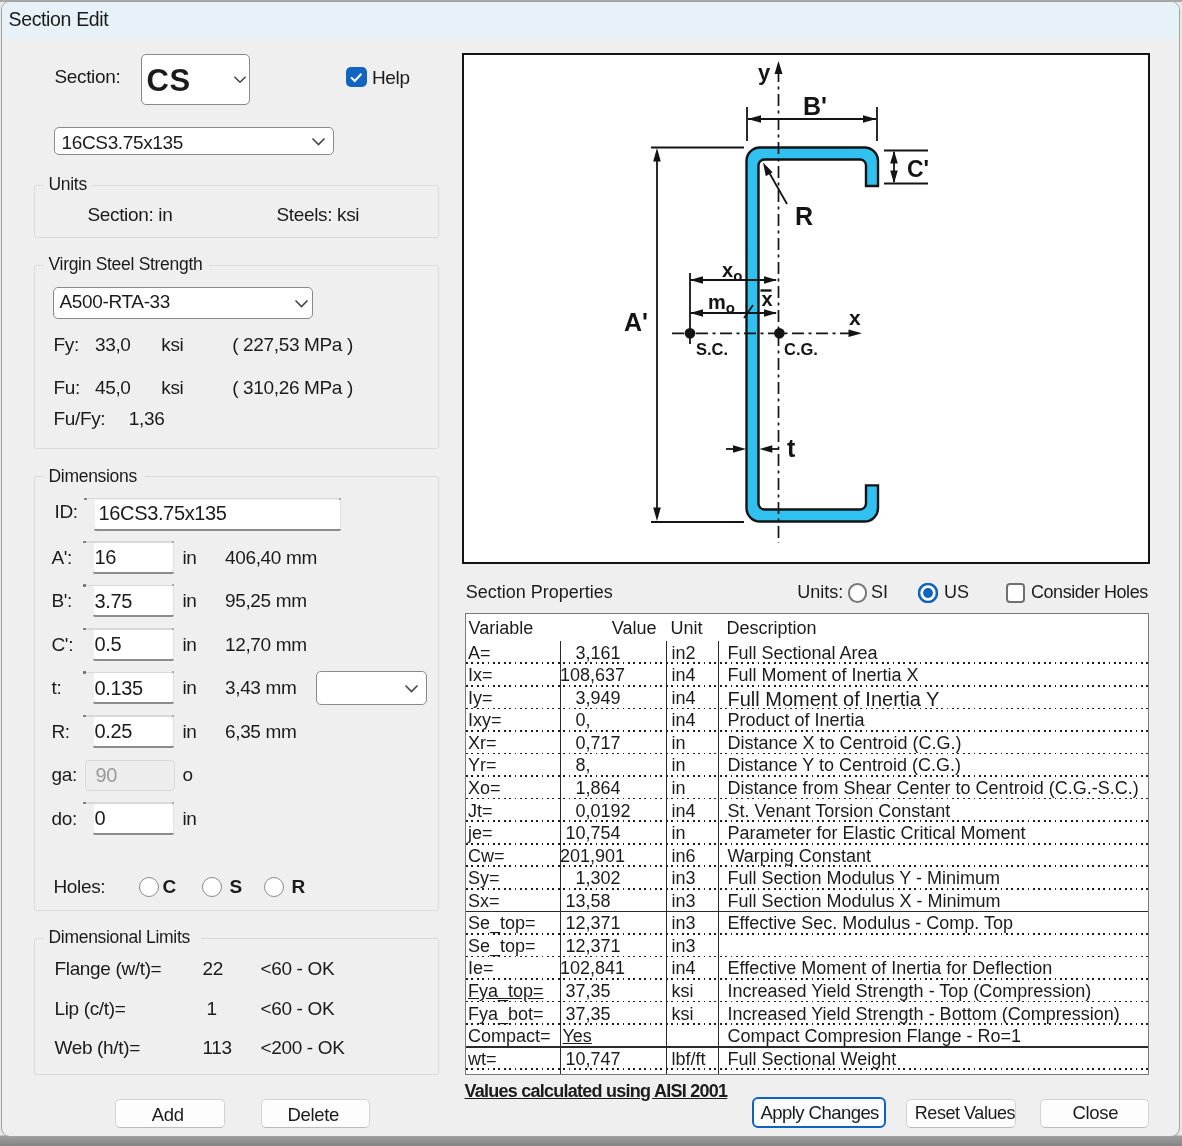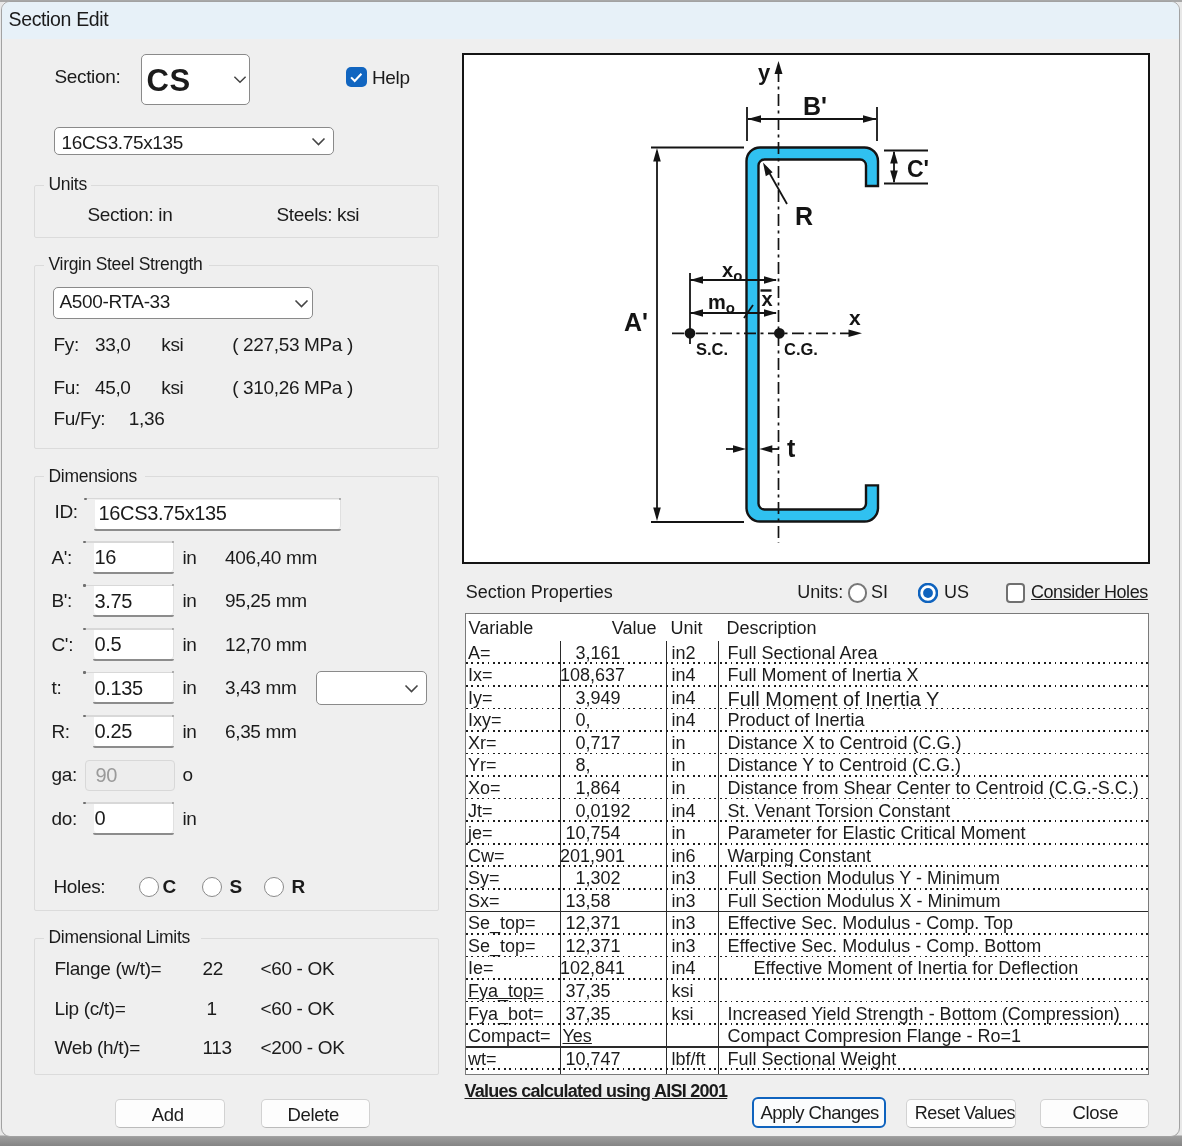--- a/index.html
+++ b/index.html
@@ -200,21 +200,21 @@
 <div class="t" style="left:466.3px;top:583.04px;font-size:18px;letter-spacing:0;">Section Properties</div>
 <div class="t" style="left:797.7px;top:583.64px;font-size:18px;letter-spacing:0;">Units:</div>
 <div style="position:absolute;left:848.2px;top:583.8px;width:19.3px;height:19.3px;border:2px solid #777;border-radius:50%;background:#fff;box-sizing:border-box;"></div>
 <div class="t" style="left:871.6px;top:583.64px;font-size:18px;letter-spacing:0;">SI</div>
 <svg style="left:918.9px;top:583.8px;" width="20" height="20" viewBox="0 0 20 20">
         <circle cx="10" cy="10" r="9" fill="#fff" stroke="#0f63be" stroke-width="2.6"></circle>
         <circle cx="10" cy="10" r="4.9" fill="#0f63be"></circle>
       </svg>
 <div class="t" style="left:944.6px;top:583.64px;font-size:18px;letter-spacing:0;">US</div>
 <div style="position:absolute;left:1006.7px;top:583.8px;width:19.3px;height:19.3px;border:2px solid #707070;border-radius:4px;background:#fff;box-sizing:border-box;"></div>
-<div class="t" style="left:1031.5px;top:583.64px;font-size:18px;letter-spacing:0;letter-spacing:-0.45px;text-decoration:underline;">Consider Holes</div>
+<div class="t" style="left:1031.5px;top:583.64px;font-size:18px;letter-spacing:0;letter-spacing:-0.45px;">Consider Holes</div>
 <div style="position:absolute;left:465px;top:613px;width:684px;height:462px;background:#fff;border:1.3px solid #7a7a7a;box-sizing:border-box;"></div>
 <div style="position:absolute;left:560px;top:641px;width:1.4px;height:433px;background:#2a2a2a;"></div>
 <div style="position:absolute;left:666px;top:641px;width:1.4px;height:433px;background:#2a2a2a;"></div>
 <div style="position:absolute;left:718px;top:641px;width:1.4px;height:433px;background:#2a2a2a;"></div>
 <div class="t" style="left:469px;top:619.24px;font-size:18px;letter-spacing:0;">Variable</div>
 <div class="t" style="left:560px;top:619.24px;font-size:18px;width:97px;text-align:right;letter-spacing:0;">Value</div>
 <div class="t" style="left:671px;top:619.24px;font-size:18px;letter-spacing:0;">Unit</div>
 <div class="t" style="left:727px;top:619.24px;font-size:18px;letter-spacing:0;">Description</div>
 <div class="t" style="left:468.5px;top:644.24px;font-size:18px;letter-spacing:0;">A=</div>
 <div class="t" style="left:560.5px;top:644.24px;font-size:18px;letter-spacing:0;"><span style="display:inline-block;min-width:25.5px;text-align:right;">3</span>,161</div>
@@ -277,30 +277,30 @@
 <div class="t" style="left:728px;top:892.29px;font-size:18px;letter-spacing:0;">Full Section Modulus X - Minimum</div>
 <div style="position:absolute;left:466px;top:911.6px;width:682px;height:1.4px;background:#2a2a2a;"></div>
 <div class="t" style="left:468.5px;top:914.84px;font-size:18px;letter-spacing:0;">Se_top=</div>
 <div class="t" style="left:560.5px;top:914.84px;font-size:18px;letter-spacing:0;"><span style="display:inline-block;min-width:25.5px;text-align:right;">12</span>,371</div>
 <div class="t" style="left:672px;top:914.84px;font-size:18px;letter-spacing:0;">in3</div>
 <div class="t" style="left:728px;top:914.84px;font-size:18px;letter-spacing:0;">Effective Sec. Modulus - Comp. Top</div>
 <div style="position:absolute;left:466px;top:933.55px;width:682px;height:1.7px;background:repeating-linear-gradient(90deg,#1d1d1d 0 1.8px,rgba(0,0,0,0) 1.8px 5.4px);"></div>
 <div class="t" style="left:468.5px;top:937.39px;font-size:18px;letter-spacing:0;">Se_top=</div>
 <div class="t" style="left:560.5px;top:937.39px;font-size:18px;letter-spacing:0;"><span style="display:inline-block;min-width:25.5px;text-align:right;">12</span>,371</div>
 <div class="t" style="left:672px;top:937.39px;font-size:18px;letter-spacing:0;">in3</div>
-<div class="t" style="left:728px;top:937.39px;font-size:18px;letter-spacing:0;">Effective Sec. Modulus - Comp. Bottom</div>
 <div style="position:absolute;left:466px;top:956.1px;width:682px;height:1.7px;background:repeating-linear-gradient(90deg,#1d1d1d 0 1.8px,rgba(0,0,0,0) 1.8px 5.4px);"></div>
 <div class="t" style="left:468.5px;top:959.94px;font-size:18px;letter-spacing:0;">Ie=</div>
 <div class="t" style="left:560.5px;top:959.94px;font-size:18px;letter-spacing:0;"><span style="display:inline-block;min-width:25.5px;text-align:right;">102</span>,841</div>
 <div class="t" style="left:672px;top:959.94px;font-size:18px;letter-spacing:0;">in4</div>
-<div class="t" style="left:728px;top:959.94px;font-size:18px;letter-spacing:0;margin-left:26px;">Effective Moment of Inertia for Deflection</div>
+<div class="t" style="left:728px;top:959.94px;font-size:18px;letter-spacing:0;">Effective Moment of Inertia for Deflection</div>
 <div style="position:absolute;left:466px;top:978.65px;width:682px;height:1.7px;background:repeating-linear-gradient(90deg,#1d1d1d 0 1.8px,rgba(0,0,0,0) 1.8px 5.4px);"></div>
 <div class="t" style="left:468.5px;top:982.49px;font-size:18px;letter-spacing:0;text-decoration:underline;">Fya_top=</div>
 <div class="t" style="left:560.5px;top:982.49px;font-size:18px;letter-spacing:0;"><span style="display:inline-block;min-width:25.5px;text-align:right;">37</span>,35</div>
 <div class="t" style="left:672px;top:982.49px;font-size:18px;letter-spacing:0;">ksi</div>
+<div class="t" style="left:728px;top:982.49px;font-size:18px;letter-spacing:0;">Increased Yield Strength - Top (Compression)</div>
 <div style="position:absolute;left:466px;top:1001.2px;width:682px;height:1.7px;background:repeating-linear-gradient(90deg,#1d1d1d 0 1.8px,rgba(0,0,0,0) 1.8px 5.4px);"></div>
 <div class="t" style="left:468.5px;top:1005.04px;font-size:18px;letter-spacing:0;">Fya_bot=</div>
 <div class="t" style="left:560.5px;top:1005.04px;font-size:18px;letter-spacing:0;"><span style="display:inline-block;min-width:25.5px;text-align:right;">37</span>,35</div>
 <div class="t" style="left:672px;top:1005.04px;font-size:18px;letter-spacing:0;">ksi</div>
 <div class="t" style="left:728px;top:1005.04px;font-size:18px;letter-spacing:0;">Increased Yield Strength - Bottom (Compression)</div>
 <div style="position:absolute;left:466px;top:1023.75px;width:682px;height:1.7px;background:repeating-linear-gradient(90deg,#1d1d1d 0 1.8px,rgba(0,0,0,0) 1.8px 5.4px);"></div>
 <div class="t" style="left:468.5px;top:1027.59px;font-size:18px;letter-spacing:0;">Compact=</div>
 <div class="t" style="left:563px;top:1027.59px;font-size:18px;letter-spacing:0;text-decoration:underline;">Yes</div>
 <div class="t" style="left:728px;top:1027.59px;font-size:18px;letter-spacing:0;">Compact Compresion Flange - Ro=1</div>
 <div style="position:absolute;left:466px;top:1046.9px;width:682px;height:1.4px;background:#2a2a2a;"></div>

